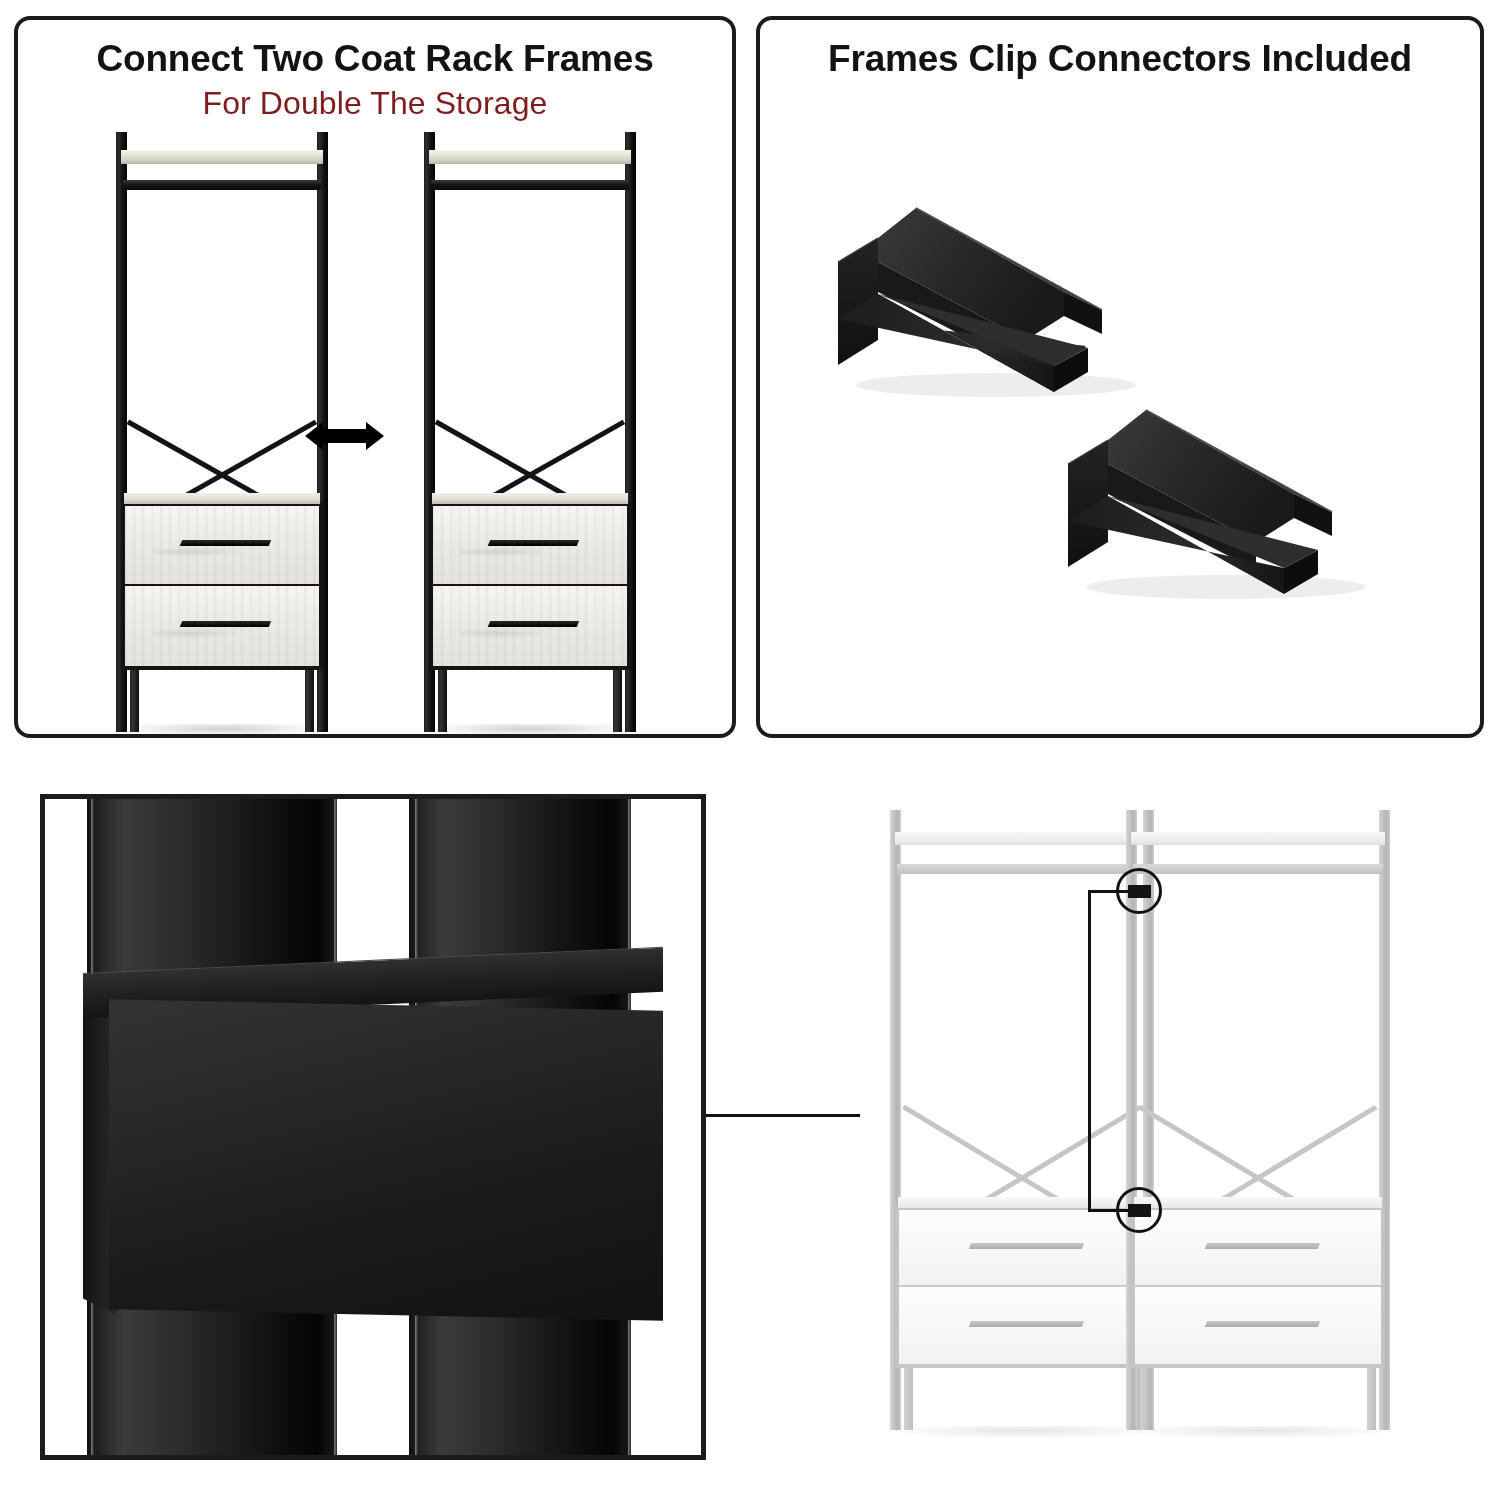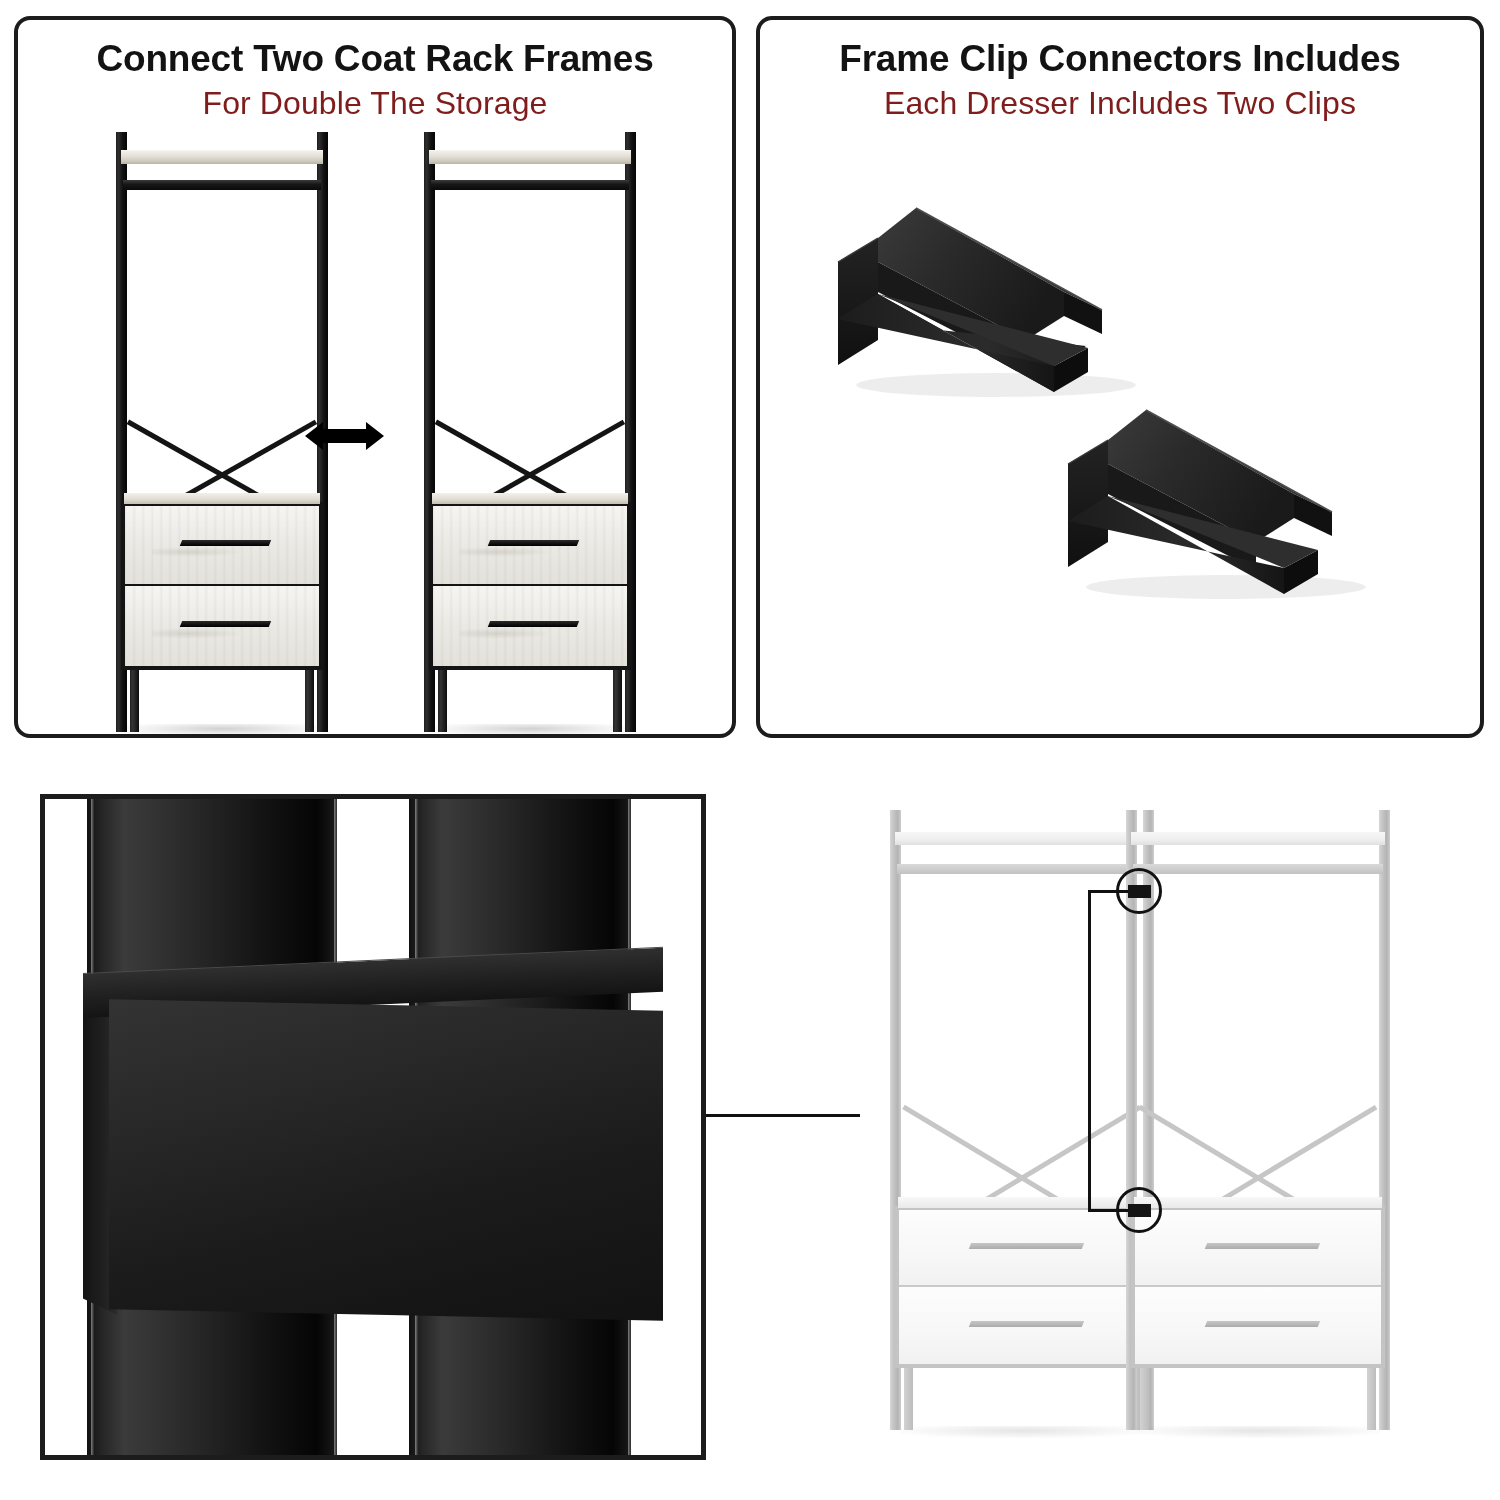--- a/index.html
+++ b/index.html
@@ -471,22 +471,21 @@
         </div>
     </div>
     <div class="leg l"></div>
     <div class="leg r"></div>
   </div>
 </div>
 
 <div class="panel panel-rounded" id="panel-clips">
 
   <div class="heading-block">
-    <div class="heading-main">Frame Clip Connectors Includes</div>
-    <div class="heading-sub">Each Dresser Includes Two Clips</div>
+    <div class="heading-main">Frames Clip Connectors Included</div>
   </div>
 
   <div class="clip" style="left:56px; top:160px;">
     <svg viewBox="0 0 340 220">
       <defs>
         <linearGradient id="gTop1" x1="0" y1="0" x2="1" y2="0.5">
           <stop offset="0%" stop-color="#3b3b3b"></stop>
           <stop offset="45%" stop-color="#2a2a2a"></stop>
           <stop offset="100%" stop-color="#1a1a1a"></stop>
         </linearGradient>

